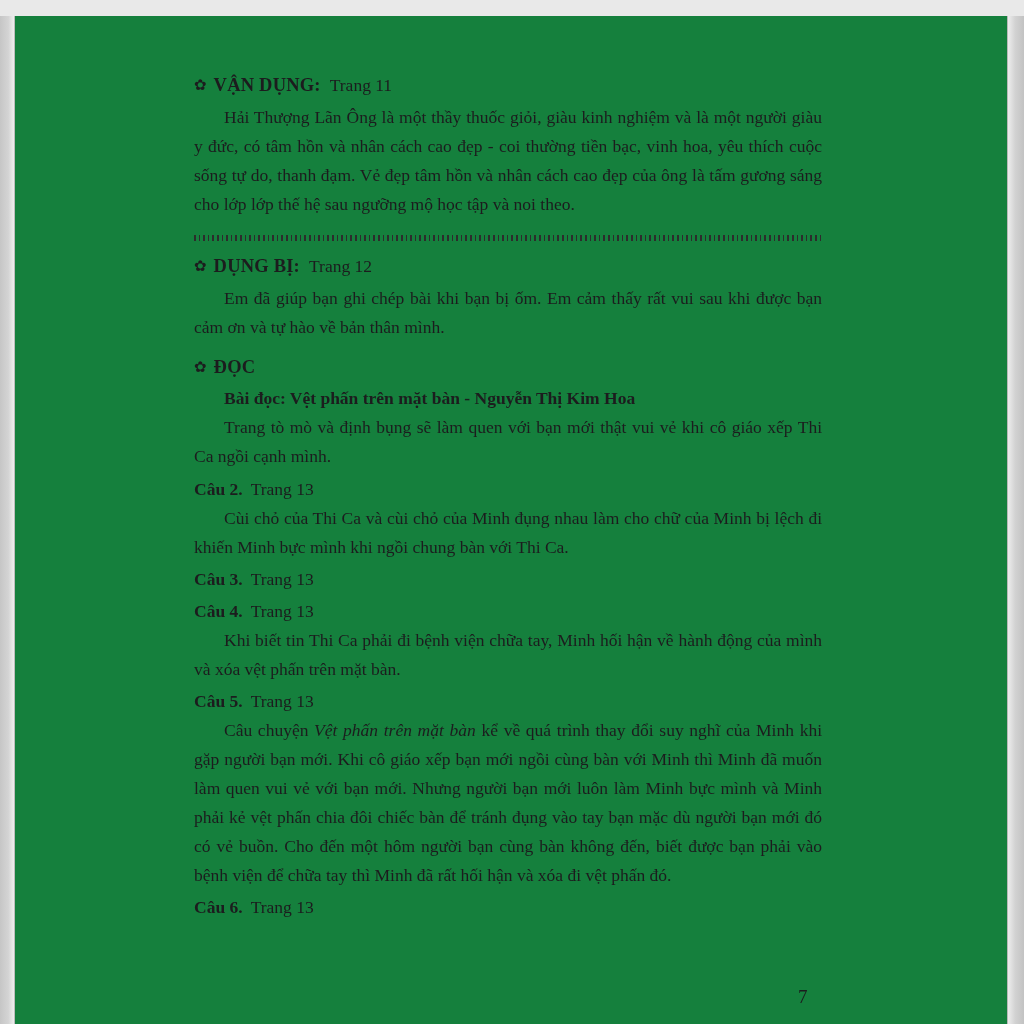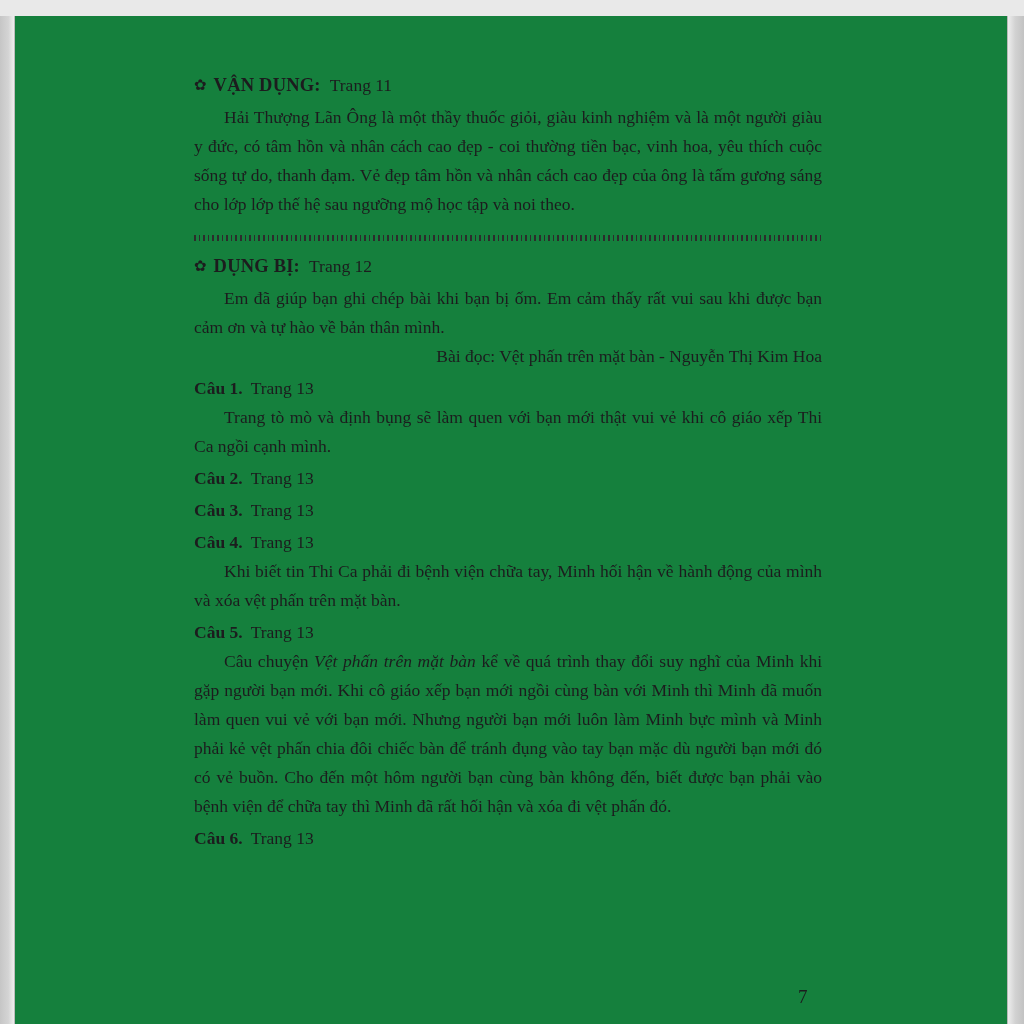--- a/index.html
+++ b/index.html
@@ -75,23 +75,23 @@
   }
   .lesson-title {
     text-align: center;
     font-weight: bold;
     font-size: 19.5px;
     padding: 4px 0 6px;
     letter-spacing: 0.2px;
   }
   .reading-title {
     margin: 0;
-    font-weight: normal;
+    font-weight: bold;
     text-indent: 30px;
-    text-align: right;
+    text-align: left;
   }
   .qrow {
     margin-top: 3px;
     text-align: left;
   }
   .qlabel {
     font-weight: bold;
     margin-right: 8px;
   }
   .page-number {
@@ -121,30 +121,31 @@
     <div class="lesson-divider">
       <div class="dash-line"></div>
       <div class="dash-line"></div>
     </div>
 
     <div class="heading">
       <span class="flower">✿</span><span class="hlabel">DỤNG BỊ:</span><span class="pref">Trang 12</span>
     </div>
     <p class="para">Em đã giúp bạn ghi chép bài khi bạn bị ốm. Em cảm thấy rất vui sau khi được bạn cảm ơn và tự hào về bản thân mình.</p>
 
+    <div class="heading">
+      <span class="flower">✿</span><span class="hlabel">ĐỌC</span>
+    </div>
     <p class="reading-title">Bài đọc: Vệt phấn trên mặt bàn - Nguyễn Thị Kim Hoa</p>
 
-    <div class="qrow">
-      <span class="qlabel">Câu 1.</span><span class="pref">Trang 13</span>
-    </div>
     <p class="para">Trang tò mò và định bụng sẽ làm quen với bạn mới thật vui vẻ khi cô giáo xếp Thi Ca ngồi cạnh mình.</p>
 
     <div class="qrow">
       <span class="qlabel">Câu 2.</span><span class="pref">Trang 13</span>
     </div>
+    <p class="para">Cùi chỏ của Thi Ca và cùi chỏ của Minh đụng nhau làm cho chữ của Minh bị lệch đi khiến Minh bực mình khi ngồi chung bàn với Thi Ca.</p>
 
     <div class="qrow">
       <span class="qlabel">Câu 3.</span><span class="pref">Trang 13</span>
     </div>
 
     <div class="qrow">
       <span class="qlabel">Câu 4.</span><span class="pref">Trang 13</span>
     </div>
     <p class="para">Khi biết tin Thi Ca phải đi bệnh viện chữa tay, Minh hối hận về hành động của mình và xóa vệt phấn trên mặt bàn.</p>
 

